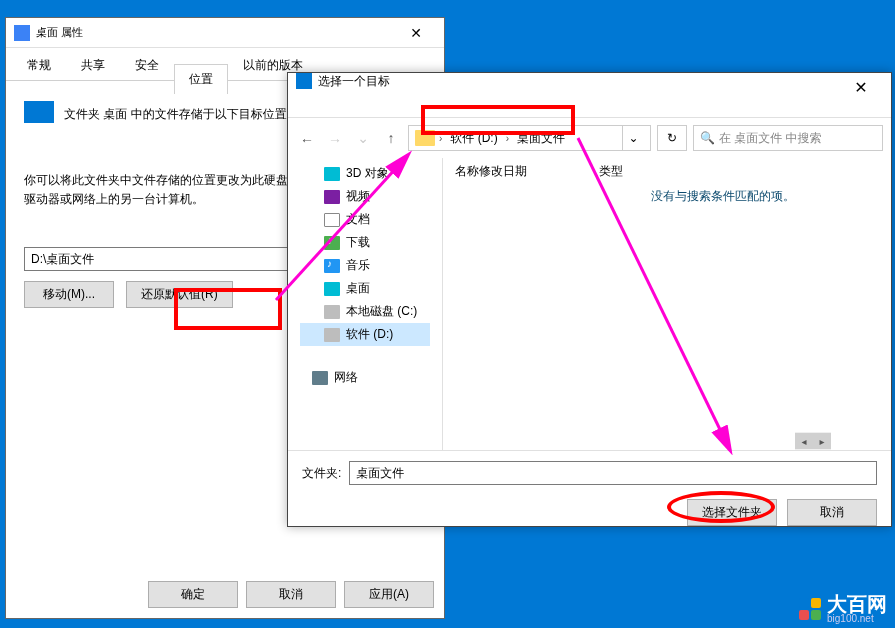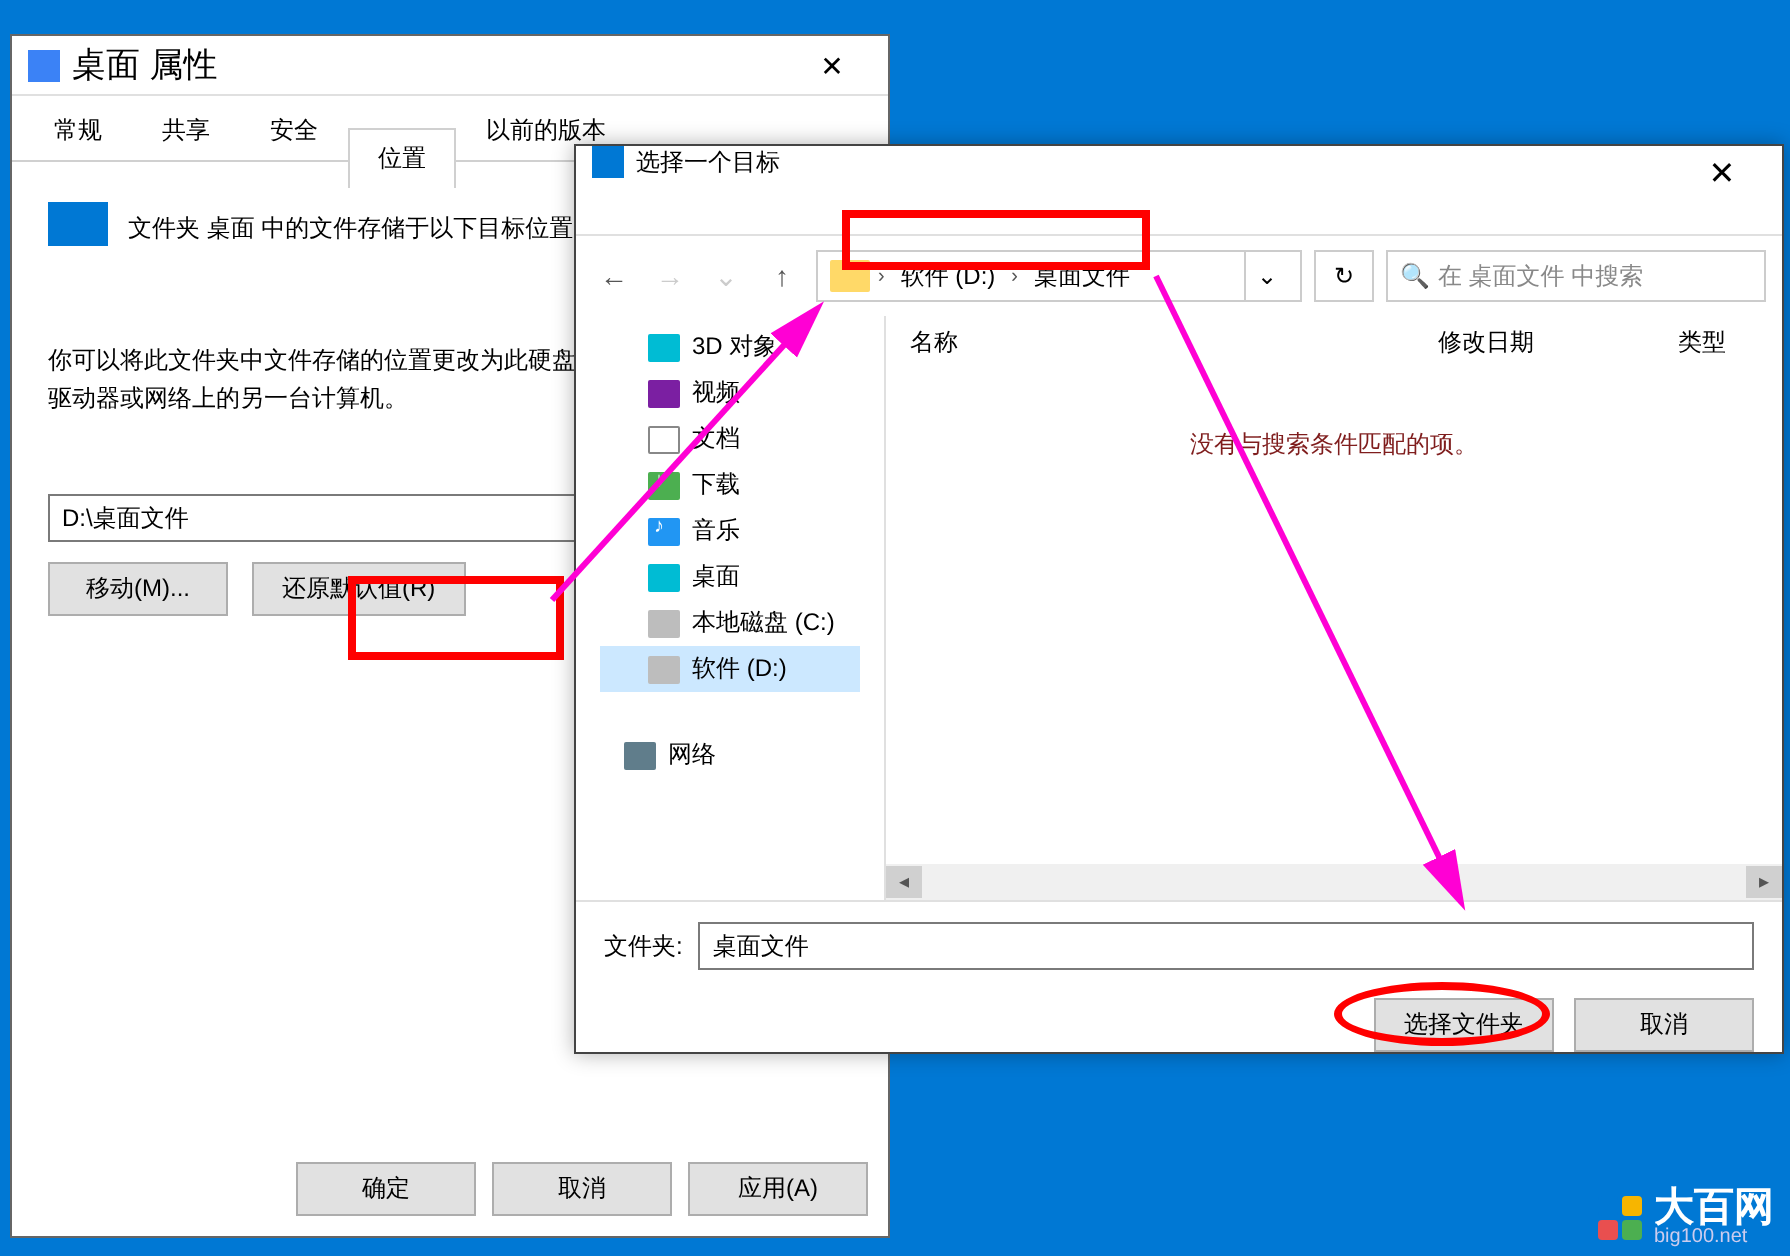--- a/index.html
+++ b/index.html
@@ -28,21 +28,21 @@
       display: flex;
       align-items: center;
       padding: 0 8px;
       border-bottom: 1px solid #e0e0e0;
     }
     .props-icon {
       width: 16px; height: 16px;
       background: #3b82f6;
       margin-right: 6px;
     }
-    .props-title { flex: 1; font-size: 17px; }
+    .props-title { flex: 1; font-size: 11px; }
     .props-close {
       width: 40px; height: 28px;
       display: flex; align-items: center; justify-content: center;
       font-size: 14px;
     }
     .tabs {
       display: flex;
       padding: 2px 6px 0;
       border-bottom: 1px solid #d0d0d0;
     }
@@ -235,36 +235,36 @@
     .ico-dl { background: #4caf50; position: relative; }
     .ico-dl::after { content: "↓"; position: absolute; color: #fff; font-size: 10px; left: 3px; top: -1px; }
     .ico-music { background: #2196f3; position: relative; }
     .ico-music::after { content: "♪"; position: absolute; color: #fff; font-size: 10px; left: 3px; top: -1px; }
     .ico-desk { background: #00bcd4; }
     .ico-disk { background: #bdbdbd; }
     .ico-net { background: #607d8b; }
     .fd-list {
       flex: 1;
       display: flex;
-      flex-direction: column;
+      flex-direction: row;
     }
     .list-header {
       height: 26px;
       display: flex;
       align-items: center;
       padding: 0 12px;
       font-size: 12px;
     }
     .lh-name { flex: 1; }
     .lh-date { width: 120px; }
     .lh-type { width: 40px; }
     .list-empty {
       text-align: center;
       margin-top: 30px;
-      color: #7f1d1d;
+      color: #0c4a6e;
       font-size: 12px;
     }
     .list-scroll {
       margin-top: auto;
       height: 18px;
       background: #f0f0f0;
       display: flex; align-items: center;
     }
     .scroll-arrow {
       width: 18px; height: 16px;

